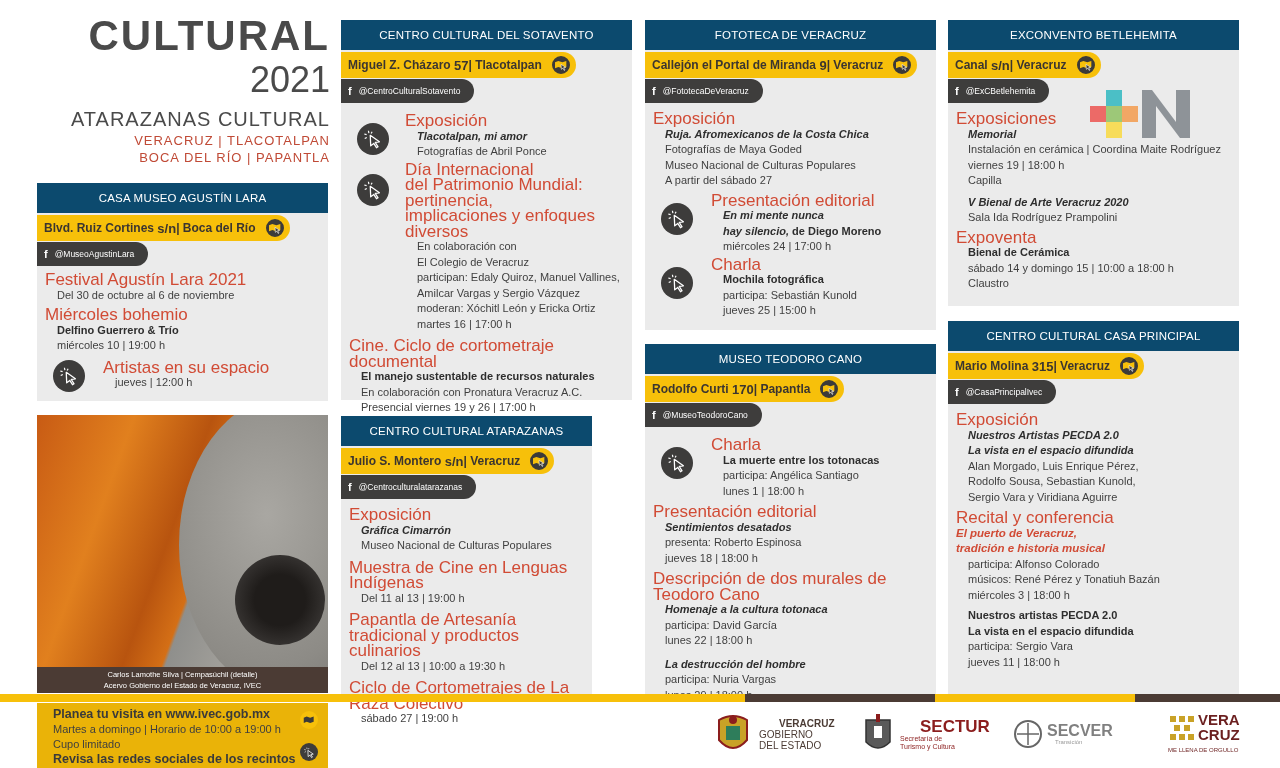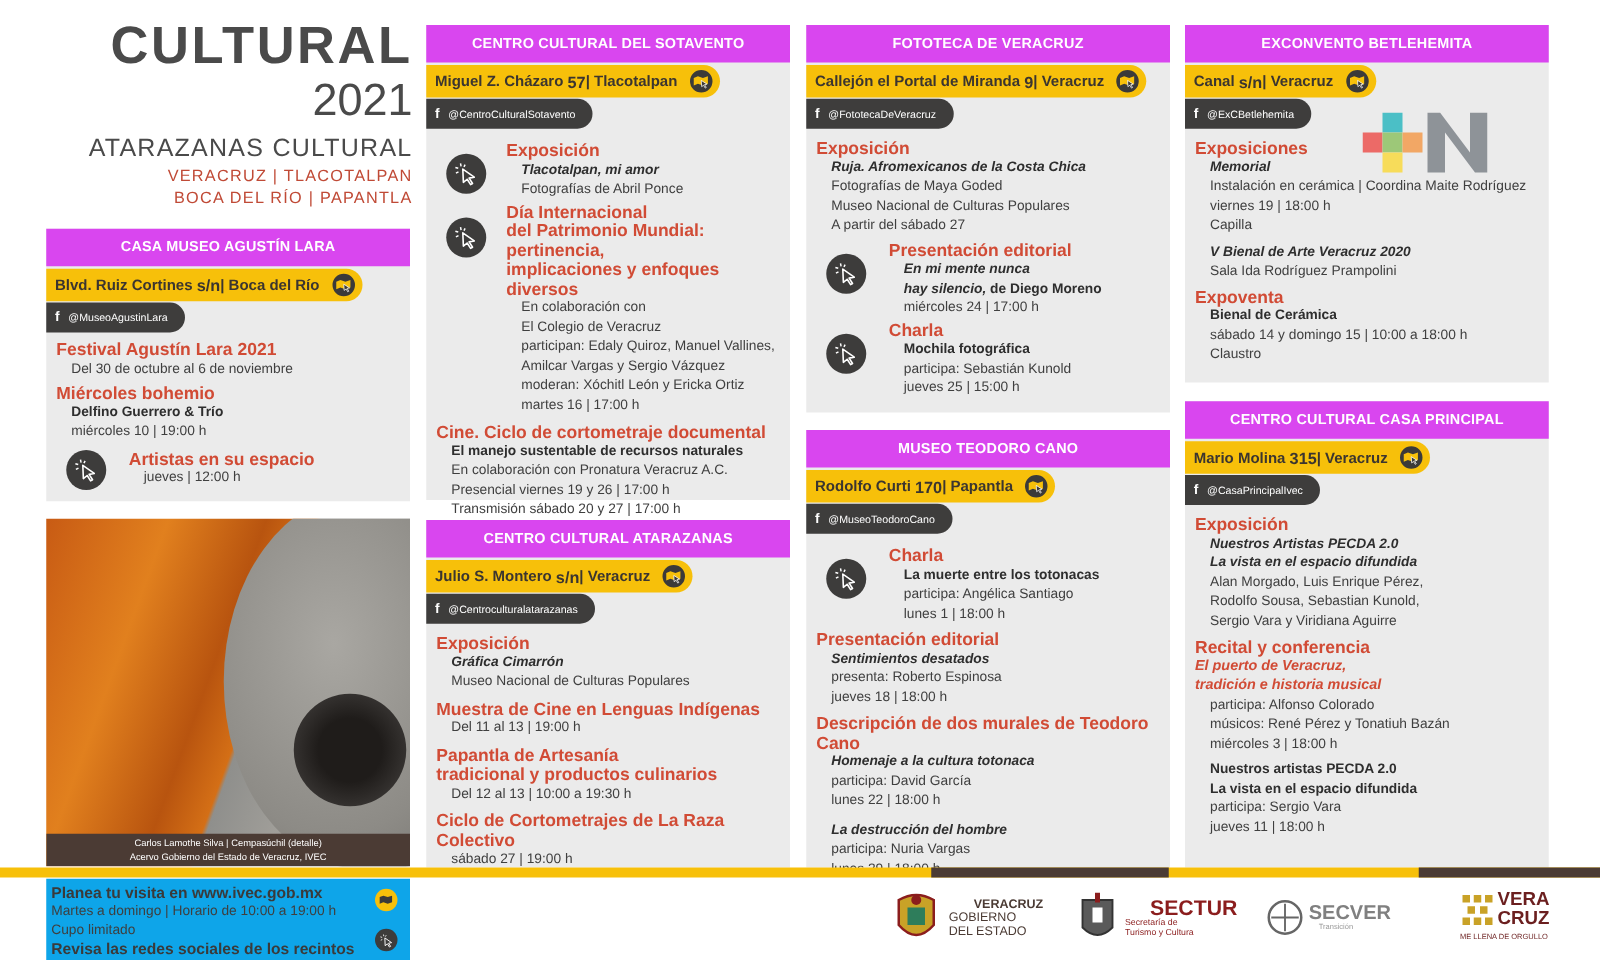--- a/index.html
+++ b/index.html
@@ -1,26 +1,26 @@
 <!DOCTYPE html>
 <html><head>
 <meta charset="utf-8">
 <style>
   * { box-sizing: border-box; margin: 0; padding: 0; }
   html, body { width: 1280px; height: 768px; overflow: hidden; background: #ffffff; }
   body { font-family: "Liberation Sans", "DejaVu Sans", sans-serif; color: #3f3f3f; position: relative; }
   .panel { position: absolute; background: #ebebeb; }
-  .venue-header { height: 30px; background: #d946ef; color: #fff; font-weight: bold; font-size: 11.5px; display: flex; align-items: center; justify-content: center; letter-spacing: 0.2px; }
+  .venue-header { height: 30px; background: #0c4a6e; color: #fff; font-weight: normal; font-size: 11.5px; display: flex; align-items: center; justify-content: center; letter-spacing: 0.2px; }
   .address-bar { position: relative; height: 26px; background: #f7c00a; border-radius: 0 14px 14px 0; display: inline-flex; align-items: center; padding: 0 34px 0 7px; font-size: 12px; color: #3b3530; font-weight: bold; margin-top: 2px; white-space: nowrap; }
   .address-bar .num { font-weight: 900; font-size: 13px; }
   .map-icon { position: absolute; right: 4px; top: 2px; width: 22px; height: 22px; border-radius: 50%; background: #3b3a39; border: 2px solid #f7c00a; display: flex; align-items: center; justify-content: center; }
   .fb-bar { height: 24px; background: #3e3d3c; border-radius: 0 13px 13px 0; display: inline-flex; align-items: center; padding: 0 14px 0 7px; color: #fff; font-size: 8.5px; margin-top: 1px; white-space: nowrap; }
   .fb-bar .f { font-weight: bold; font-size: 11px; margin-right: 7px; }
   .body { padding: 6px 8px 6px 8px; font-size: 11px; line-height: 15.5px; }
-  .red { color: #d14b35; font-weight: bold; font-size: 14px; }
+  .red { color: #d14b35; font-weight: normal; font-size: 17px; }
   .redi { color: #d14b35; font-weight: bold; font-style: italic; font-size: 11.5px; }
   .ind { padding-left: 12px; }
   .bold { font-weight: bold; color: #2e2e2e; }
   .bi { font-weight: bold; font-style: italic; color: #2e2e2e; }
   .gap { height: 6px; }
   .with-icon { position: relative; padding-left: 56px; }
   .click-icon { position: absolute; left: 8px; width: 32px; height: 32px; border-radius: 50%; background: #3d3c3b; display: flex; align-items: center; justify-content: center; }
   .addr-wrap { display: block; }
 
   #title-block { position: absolute; left: 40px; top: 12px; width: 290px; text-align: right; }
@@ -30,21 +30,21 @@
   .t-city { font-size: 13px; color: #c04a36; letter-spacing: 1px; line-height: 17px; }
 
   #photo { position: absolute; left: 37px; top: 415px; width: 291px; height: 278px; overflow: hidden; background: linear-gradient(110deg, #c85b14 0%, #e1801e 25%, #b8540f 45%, #d46f16 55%, #8f8f8c 56%, #a09e99 70%, #7b7a76 100%); }
   #photo .skull { position: absolute; left: 142px; top: -20px; width: 220px; height: 300px; border-radius: 50% 40% 40% 50%; background: radial-gradient(ellipse at 40% 40%, #a9a7a2 0%, #8d8b86 60%, #6f6d69 100%); }
   #photo .eye { position: absolute; left: 198px; top: 140px; width: 90px; height: 90px; border-radius: 50%; background: radial-gradient(circle, #1f1c1a 40%, #3b3836 80%, #6a6763 100%); }
   #photo .caption { position: absolute; left: 0; bottom: 0; width: 100%; height: 26px; background: #4b3b34; color: #fff; font-size: 7.5px; text-align: center; line-height: 11px; padding-top: 2px; }
 
   #stripe { position: absolute; left: 0; top: 694px; width: 1280px; height: 8px; background: #f7c00a; }
   .stripe-brown { position: absolute; top: 694px; height: 8px; background: #4b3b34; }
 
-  #info { position: absolute; left: 37px; top: 703px; width: 291px; height: 65px; background: #0ea5e9; padding: 4px 4px; font-size: 11px; line-height: 15px; }
+  #info { position: absolute; left: 37px; top: 703px; width: 291px; height: 65px; background: #eab308; padding: 4px 16px; font-size: 11px; line-height: 15px; }
   #info .big { font-weight: bold; font-size: 12.5px; color: #3a3a3a; }
   .info-icon { position: absolute; right: 10px; width: 18px; height: 18px; border-radius: 50%; display: flex; align-items: center; justify-content: center; }
 
   .logo { position: absolute; top: 712px; height: 44px; display: flex; align-items: center; }
   .logo-text { font-size: 10px; line-height: 11px; color: #4b3b34; }
 
   #plusN { position: absolute; left: 1090px; top: 90px; width: 100px; height: 50px; }
 </style>
 </head>
 <body>
@@ -158,21 +158,21 @@
     </div>
     <div style="height:6px"></div>
     <div class="red">Cine. Ciclo de cortometraje documental</div>
     <div class="ind bold">El manejo sustentable de recursos naturales</div>
     <div class="ind">En colaboración con Pronatura Veracruz A.C.</div>
     <div class="ind">Presencial viernes 19 y 26 | 17:00 h</div>
     <div class="ind">Transmisión sábado 20 y 27 | 17:00 h</div>
   </div>
 </div>
 
-<div class="panel" style="left:341px; top:416px; width:291px; height:278px;">
+<div class="panel" style="left:341px; top:416px; width:251px; height:278px;">
   <div class="venue-header">CENTRO CULTURAL ATARAZANAS</div>
   <span class="addr-wrap"><span class="address-bar">
     <span>Julio S. Montero </span>&nbsp;<span class="num">s/n</span><span> | Veracruz</span>
     <span class="map-icon">
           <svg width="16" height="16">
             <use href="#mapcursor"></use>
           </svg>
         </span>
   </span></span>
   <span class="addr-wrap"><span class="fb-bar">

